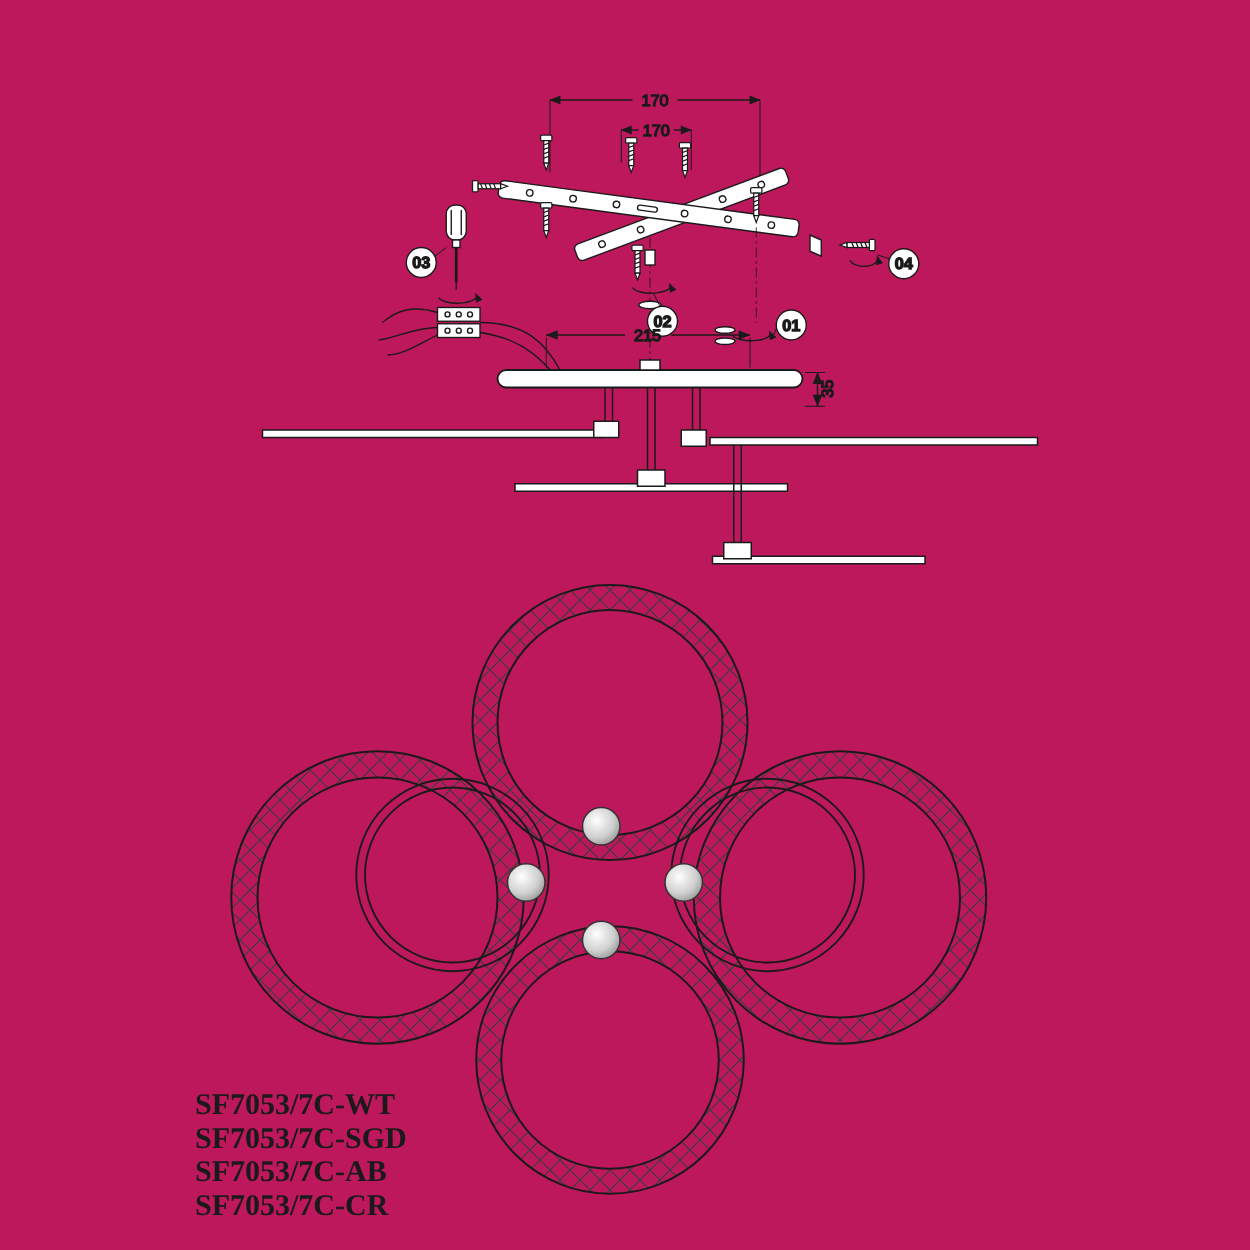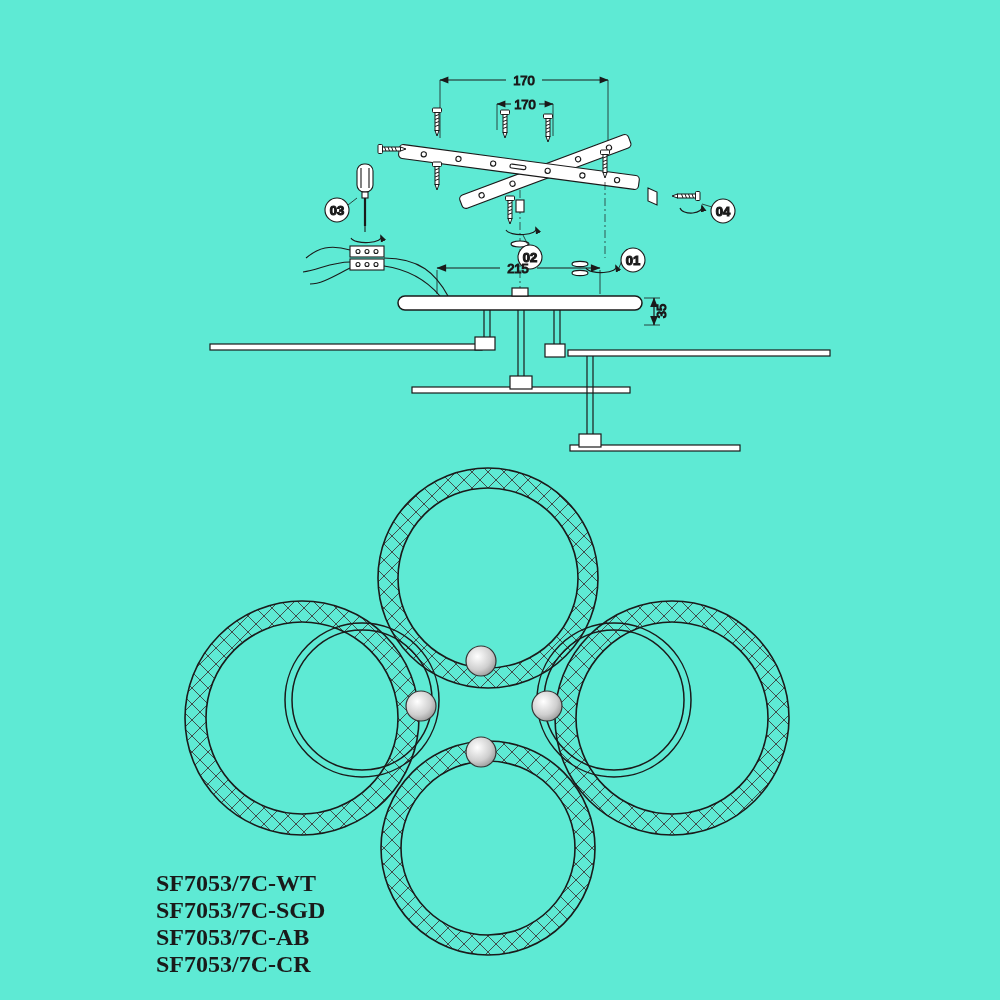--- a/index.html
+++ b/index.html
@@ -1,16 +1,16 @@
 <!DOCTYPE html>
 <html><head>
 <meta charset="utf-8">
 <style>
   html,body{margin:0;padding:0;background:#ffffff;}
-  .page{position:relative;width:1000px;height:1000px;background:#5eead4;overflow:hidden;
+  .page{position:relative;width:1000px;height:1000px;background:#be185d;overflow:hidden;
         font-family:"Liberation Sans",sans-serif;}
   svg text{font-family:"Liberation Sans",sans-serif;fill:#1a1a1a;}
   svg text.code{font-family:"Liberation Serif",serif;font-weight:700;font-size:24px;}
   svg text.dim{font-size:13px;}
   svg text.callout{font-size:13px;font-weight:600;}
 </style>
 </head>
 <body>
 
 <div class="page">

